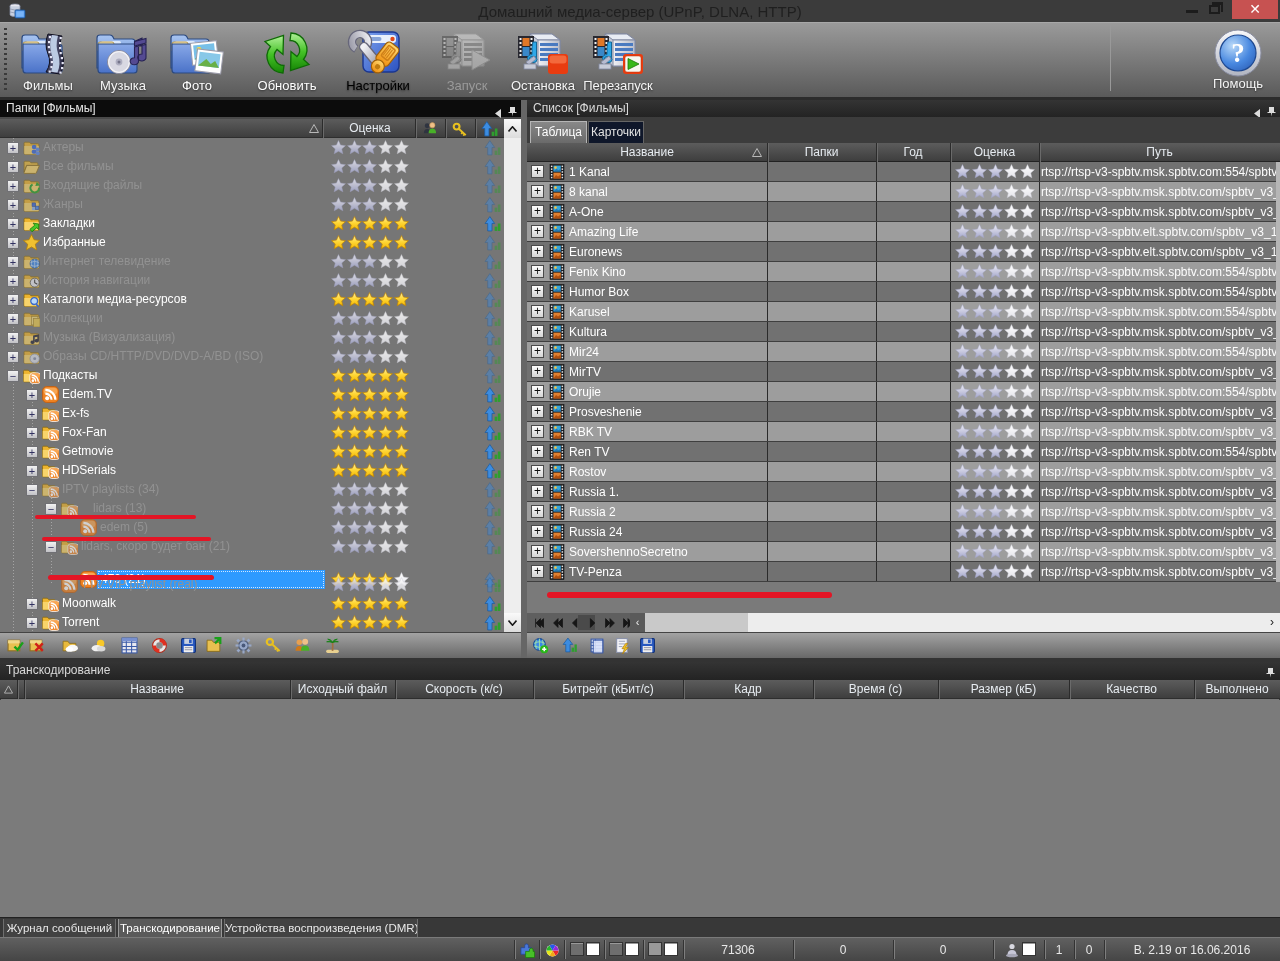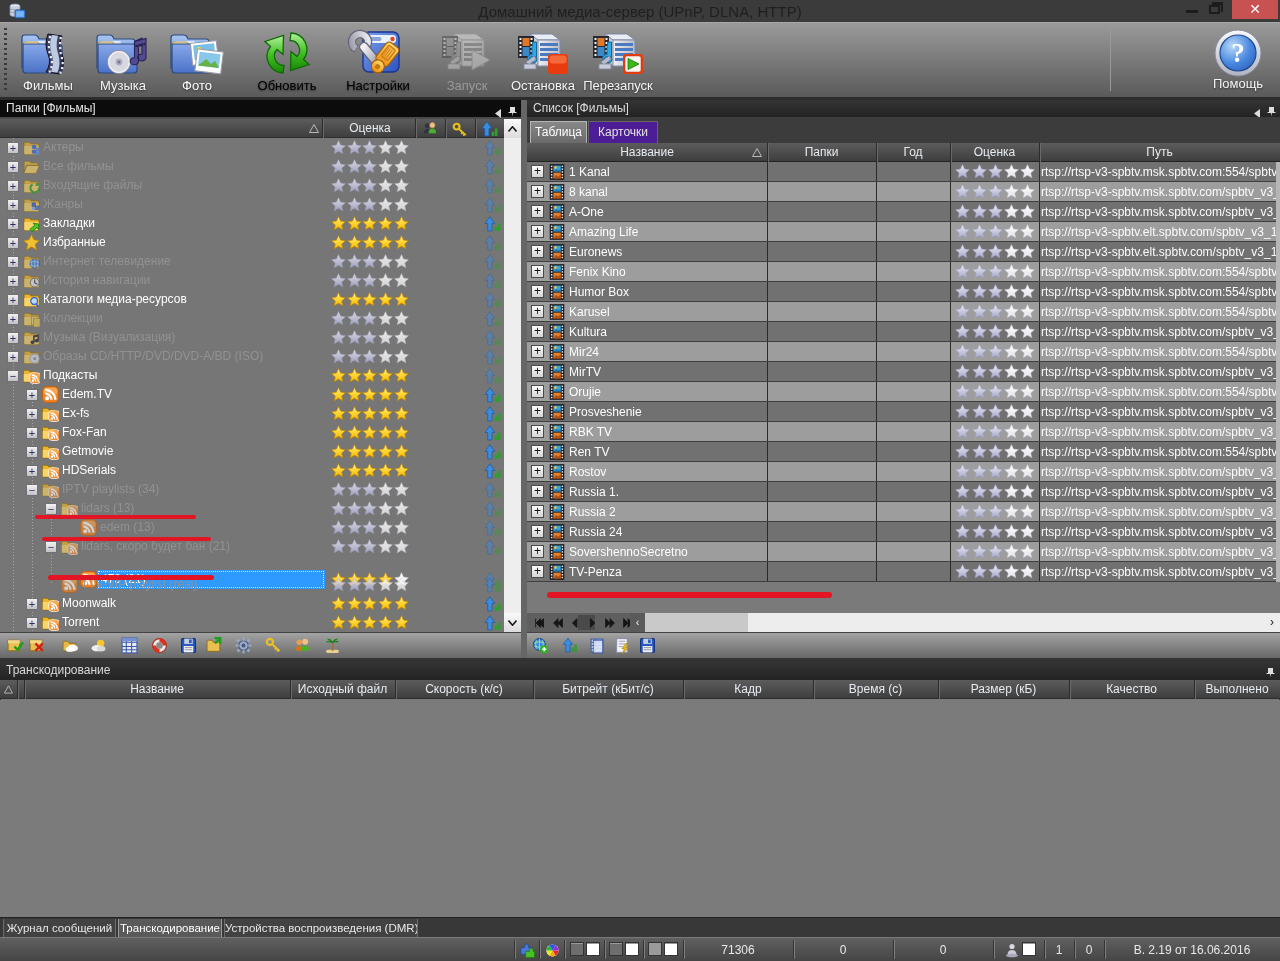--- a/index.html
+++ b/index.html
@@ -24,21 +24,21 @@
 .lit{color:#fff}
 .star{position:absolute;top:2px;width:15px;height:15px}
 .arrow{position:absolute;left:484px;top:1px}
 #vscroll{left:504px;top:119px;width:17px;height:513px;background:#eeeeee}
 .sbtn{position:absolute;left:504px;width:17px;height:19px;background:linear-gradient(#fafafa,#dcdcdc);color:#1a1a1a;font-size:11px;text-align:center;line-height:19px}
 #ltoolbar{left:0;top:632px;width:521px;height:26px;background:linear-gradient(#a3a3a3,#686868);border-top:1px solid #444}
 #rtoolbar{left:527px;top:632px;width:753px;height:26px;background:linear-gradient(#a3a3a3,#686868);border-top:1px solid #444}
 #rtabs{left:527px;top:117px;width:753px;height:26px;background:#3c3c3c}
 .rtab{position:absolute;top:4px;height:22px;font-size:12px;color:#e3e3e3;text-align:center;line-height:21px}
 #rtab1{left:3px;width:57px;background:linear-gradient(#888,#6a6a6a);border:1px solid #b5b5b5;border-bottom:0;color:#fff}
-#rtab2{left:61px;width:70px;background:#4c1d95;border:1px solid #666;border-bottom:0}
+#rtab2{left:61px;width:56px;background:#0f172a;border:1px solid #666;border-bottom:0}
 #rthead{left:527px;top:143px;width:753px;height:19px;background:linear-gradient(#5c5c5c,#3e3e3e);border-bottom:1px solid #222}
 .hc{position:absolute;top:0;color:#e6ebf0;font-size:12px;line-height:19px;text-align:center}
 #rtbl{left:527px;top:162px;width:753px;height:420px}
 .rrow{position:absolute;left:0;width:753px;height:20px;font-size:12px;color:#fff;line-height:20px;border-bottom:1px solid #3f3f3f;white-space:nowrap;overflow:hidden}
 .rrow.d{background:#717171}
 .rrow.l{background:#9d9d9d}
 .nm{position:absolute;left:42px;top:0}
 .pth{position:absolute;left:514px;top:0;width:239px;color:#fdfdfd;white-space:nowrap;overflow:hidden}
 .cline{position:absolute;top:0;width:1px;height:20px;background:#2a2a2a}
 .plus{position:absolute;left:4px;top:3px;width:13px;height:13px;background:linear-gradient(#fdfdfd,#d4d4d4);border:1px solid #4a4a4a;color:#111;font-size:12px;line-height:10px;text-align:center}
@@ -275,21 +275,21 @@
             <stop offset="0" stop-color="#b0f098"></stop>
             <stop offset="0.5" stop-color="#44c226"></stop>
             <stop offset="1" stop-color="#178706"></stop>
           </linearGradient>
         </defs>
 <g stroke="#0f6a06" stroke-width="1.3" fill="url(#gr1)">
 <path d="M27 45 A16.5 16.5 0 0 1 14.5 18.5 L9 13.5 L27.5 7.5 L27 26.5 L21 21.5 A9.5 9.5 0 0 0 28 37.5 Z"></path>
 <path d="M35 5 A16.5 16.5 0 0 1 47.5 31.5 L53 36.5 L34.5 42.5 L35 23.5 L41 28.5 A9.5 9.5 0 0 0 34 12.5 Z"></path>
 </g>
       </svg>
-      <div style="margin-top:0px;color:#000000;text-shadow:0 1px 2px rgba(0,0,0,.5)">Обновить</div>
+      <div style="margin-top:0px;color:#ffffff;text-shadow:0 1px 2px rgba(0,0,0,.5)">Обновить</div>
     </div>
 <div class="tbtn" style="left:336px;top:28px;width:84px">
       <svg width="62" height="50" viewBox="0 0 62 50">
         <defs>
           <linearGradient id="gs1" x1="0" y1="0" x2="1" y2="1">
             <stop offset="0" stop-color="#7aa0ee"></stop>
             <stop offset="1" stop-color="#2c52c0"></stop>
           </linearGradient>
           <linearGradient id="gs2" x1="0" y1="0" x2="0" y2="1">
             <stop offset="0" stop-color="#ffd870"></stop>
@@ -1029,21 +1029,21 @@
           <use href="#arrowup"></use>
         </svg>
       </div>
 <div class="trow" style="top:361px">
         <div class="abs" style="left:45px;top:4px;width:12px;height:12px;background:linear-gradient(#f2f2f2,#c2c2c6);border:1px solid #707074;color:#303060;font-size:11px;line-height:10px;text-align:center">−</div>
         <svg class="abs" style="left:61px;top:1px" width="17" height="17" viewBox="0 0 16 16">
           <g opacity="0.66">
             <use href="#frss16"></use>
           </g>
         </svg>
-        <div class="txt dim" style="left:81px">lidars (13)</div>
+        <div class="txt dim" style="left:93px">lidars (13)</div>
         <svg class="star" style="left:331px;top:2px" viewBox="0 0 16 16">
           <path d="M8 0.6 L10.2 5.4 L15.4 6 L11.5 9.5 L12.6 14.7 L8 12 L3.4 14.7 L4.5 9.5 L0.6 6 L5.8 5.4 Z" fill="url(#glav)" stroke="#a2a4c4" stroke-width="0.5" opacity="0.85"></path>
         </svg>
         <svg class="star" style="left:347px;top:2px" viewBox="0 0 16 16">
           <path d="M8 0.6 L10.2 5.4 L15.4 6 L11.5 9.5 L12.6 14.7 L8 12 L3.4 14.7 L4.5 9.5 L0.6 6 L5.8 5.4 Z" fill="url(#glav)" stroke="#a2a4c4" stroke-width="0.5" opacity="0.85"></path>
         </svg>
         <svg class="star" style="left:362px;top:2px" viewBox="0 0 16 16">
           <path d="M8 0.6 L10.2 5.4 L15.4 6 L11.5 9.5 L12.6 14.7 L8 12 L3.4 14.7 L4.5 9.5 L0.6 6 L5.8 5.4 Z" fill="url(#glav)" stroke="#a2a4c4" stroke-width="0.5" opacity="0.85"></path>
         </svg>
         <svg class="star" style="left:378px;top:2px" viewBox="0 0 16 16">
@@ -1055,21 +1055,21 @@
         <svg class="arrow" width="17" height="17" viewBox="0 0 16 16" style="opacity:0.45">
           <use href="#arrowup"></use>
         </svg>
       </div>
 <div class="trow" style="top:380px">
         <svg class="abs" style="left:80px;top:1px" width="17" height="17" viewBox="0 0 16 16">
           <g opacity="0.66">
             <use href="#rss16"></use>
           </g>
         </svg>
-        <div class="txt dim" style="left:100px">edem (13)</div>
+        <div class="txt dim" style="left:100px">edem (5)</div>
         <svg class="star" style="left:331px;top:2px" viewBox="0 0 16 16">
           <path d="M8 0.6 L10.2 5.4 L15.4 6 L11.5 9.5 L12.6 14.7 L8 12 L3.4 14.7 L4.5 9.5 L0.6 6 L5.8 5.4 Z" fill="url(#glav)" stroke="#a2a4c4" stroke-width="0.5" opacity="0.85"></path>
         </svg>
         <svg class="star" style="left:347px;top:2px" viewBox="0 0 16 16">
           <path d="M8 0.6 L10.2 5.4 L15.4 6 L11.5 9.5 L12.6 14.7 L8 12 L3.4 14.7 L4.5 9.5 L0.6 6 L5.8 5.4 Z" fill="url(#glav)" stroke="#a2a4c4" stroke-width="0.5" opacity="0.85"></path>
         </svg>
         <svg class="star" style="left:362px;top:2px" viewBox="0 0 16 16">
           <path d="M8 0.6 L10.2 5.4 L15.4 6 L11.5 9.5 L12.6 14.7 L8 12 L3.4 14.7 L4.5 9.5 L0.6 6 L5.8 5.4 Z" fill="url(#glav)" stroke="#a2a4c4" stroke-width="0.5" opacity="0.85"></path>
         </svg>
         <svg class="star" style="left:378px;top:2px" viewBox="0 0 16 16">

